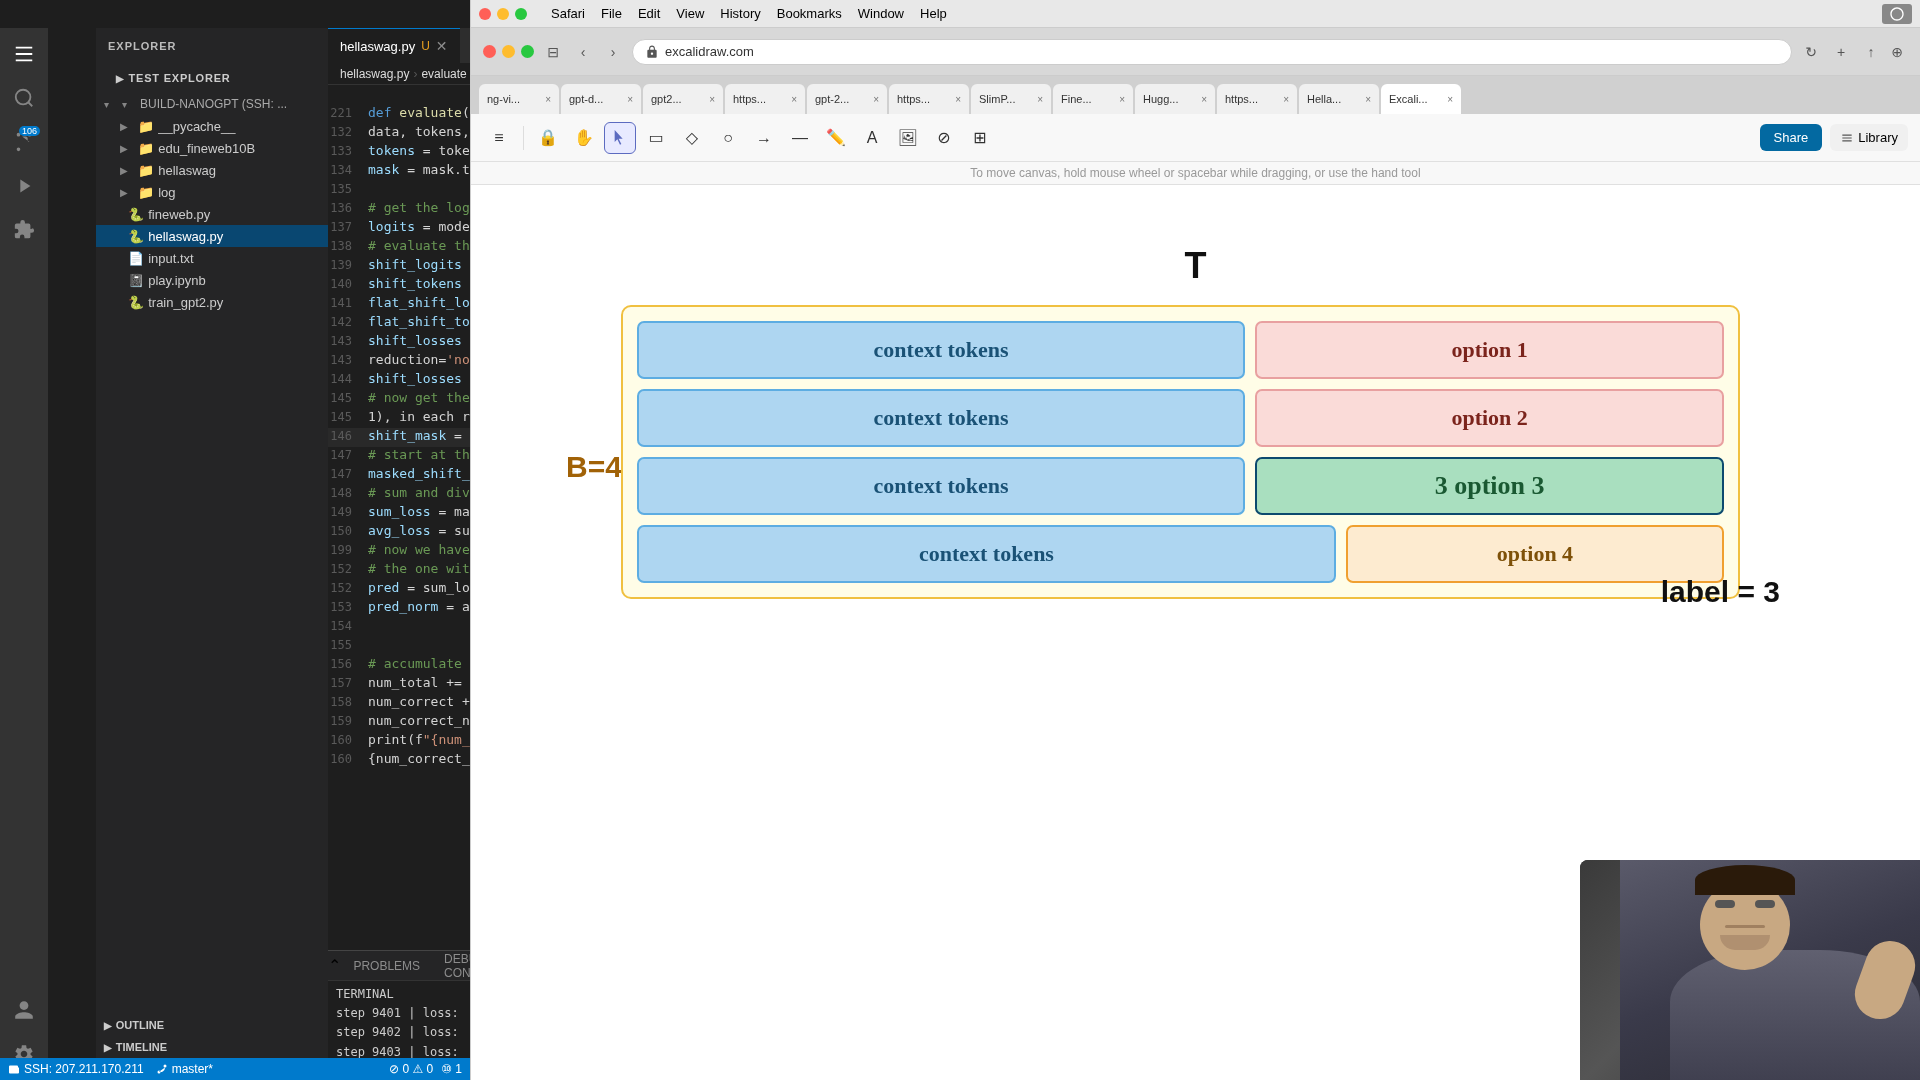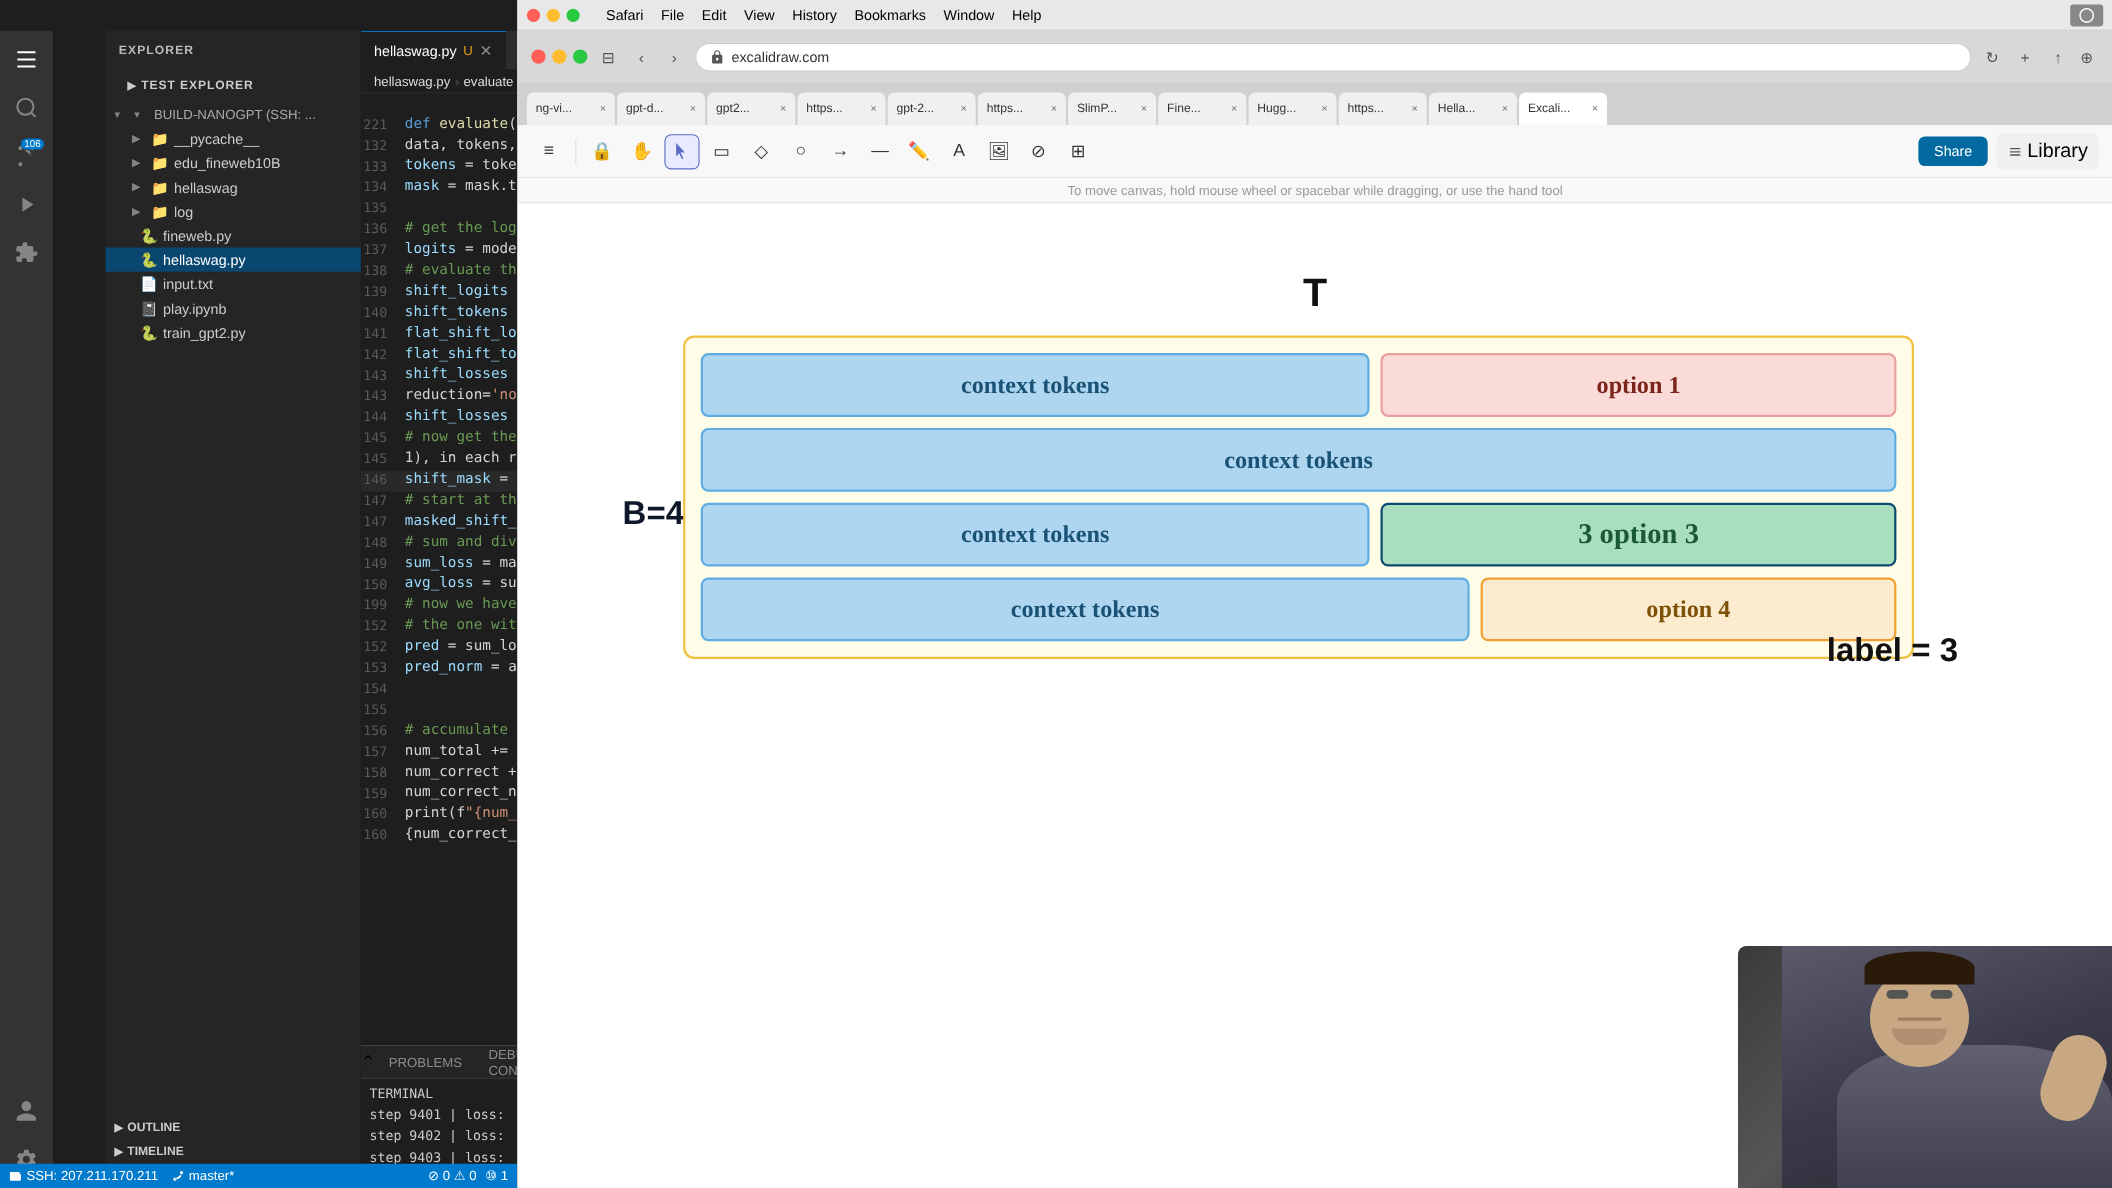--- a/index.html
+++ b/index.html
@@ -182,21 +182,21 @@
       display: flex; align-items: center; justify-content: center; cursor: pointer;
       font-size: 16px; color: #333; background: transparent;
     }
     .exc-btn.active { background: #e8eaff; border-color: #5c6bc0; color: #5c6bc0; }
     .exc-separator { width: 1px; height: 24px; background: #ddd; margin: 0 4px; }
     .exc-share {
       margin-left: auto; background: #0369a1; color: #fff; border-radius: 6px;
       padding: 6px 14px; font-size: 13px; cursor: pointer; font-weight: 500;
       display: flex; align-items: center; gap: 6px;
     }
-    .exc-library { background: #f0f0f0; border-radius: 6px; padding: 6px 10px; font-size: 18px; cursor: pointer; display: flex; align-items: center; gap: 4px; }
+    .exc-library { background: #f0f0f0; border-radius: 6px; padding: 6px 10px; font-size: 13px; cursor: pointer; display: flex; align-items: center; gap: 4px; }
     .exc-hint {
       text-align: center; padding: 4px; font-size: 12px; color: #999; background: #f8f8f8;
       border-bottom: 1px solid #e0e0e0; flex-shrink: 0;
     }
 
     
     .canvas-area {
       flex: 1; background: #fff; position: relative; overflow: hidden;
     }
 
@@ -686,31 +686,32 @@
   </div>
 
   <div class="exc-hint">
     <span>To move canvas, hold mouse wheel or spacebar while dragging, or use the hand tool</span>
   </div>
 
   <div class="canvas-area">
 
     <div style="position:absolute; top: 60px; left: 50%; transform: translateX(-50%); font-family: 'Comic Sans MS', cursive, sans-serif; font-size: 36px; font-weight: 700; color: #111;">T</div>
 
-    <div style="position:absolute; top: 265px; left: 95px; font-family: 'Comic Sans MS', cursive, sans-serif; font-size: 30px; font-weight: 700; color: #0f172a;">B=4</div>
+    <div style="position:absolute; top: 265px; left: 95px; font-family: 'Comic Sans MS', cursive, sans-serif; font-size: 30px; font-weight: 700; color: #a16207;">B=4</div>
 
     <div style="position:absolute; top: 120px; left: 150px; right: 180px; background: #fffde7; border: 2.5px solid #f0c040; border-radius: 10px; padding: 14px;">
 
       <div style="display:flex; gap: 10px; margin-bottom: 10px;">
         <div style="flex: 1.3; height: 58px; background: #aed6f1; border: 2px solid #5dade2; border-radius: 7px; display:flex; align-items:center; justify-content:center; font-family:'Comic Sans MS',cursive; font-size: 22px; font-weight:700; color:#1a5276;">context tokens</div>
         <div style="flex: 1; height: 58px; background: #fadbd8; border: 2px solid #e8a0a0; border-radius: 7px; display:flex; align-items:center; justify-content:center; font-family:'Comic Sans MS',cursive; font-size: 22px; font-weight:700; color:#7b241c;">option 1</div>
       </div>
 
       <div style="display:flex; gap: 10px; margin-bottom: 10px;">
         <div style="flex: 1.3; height: 58px; background: #aed6f1; border: 2px solid #5dade2; border-radius: 7px; display:flex; align-items:center; justify-content:center; font-family:'Comic Sans MS',cursive; font-size: 22px; font-weight:700; color:#1a5276;">context tokens</div>
+        <div style="flex: 1; height: 58px; background: #fadbd8; border: 2px solid #e8a0a0; border-radius: 7px; display:flex; align-items:center; justify-content:center; font-family:'Comic Sans MS',cursive; font-size: 22px; font-weight:700; color:#7b241c;">option 2</div>
       </div>
 
       <div style="display:flex; gap: 10px; margin-bottom: 10px;">
         <div style="flex: 1.3; height: 58px; background: #aed6f1; border: 2px solid #5dade2; border-radius: 7px; display:flex; align-items:center; justify-content:center; font-family:'Comic Sans MS',cursive; font-size: 22px; font-weight:700; color:#1a5276;">context tokens</div>
         <div style="flex: 1; height: 58px; background: #a9dfbf; border: 2px solid #0c4a6e; border-radius: 7px; display:flex; align-items:center; justify-content:center; font-family:'Comic Sans MS',cursive; font-size: 26px; font-weight:700; color:#1a5932;">3 option 3</div>
       </div>
 
       <div style="display:flex; gap: 10px;">
         <div style="flex: 1.3; height: 58px; background: #aed6f1; border: 2px solid #5dade2; border-radius: 7px; display:flex; align-items:center; justify-content:center; font-family:'Comic Sans MS',cursive; font-size: 22px; font-weight:700; color:#1a5276;">context tokens</div>
         <div style="flex: 0.7; height: 58px; background: #fdebd0; border: 2px solid #f0a030; border-radius: 7px; display:flex; align-items:center; justify-content:center; font-family:'Comic Sans MS',cursive; font-size: 22px; font-weight:700; color:#7e5109;">option 4</div>

